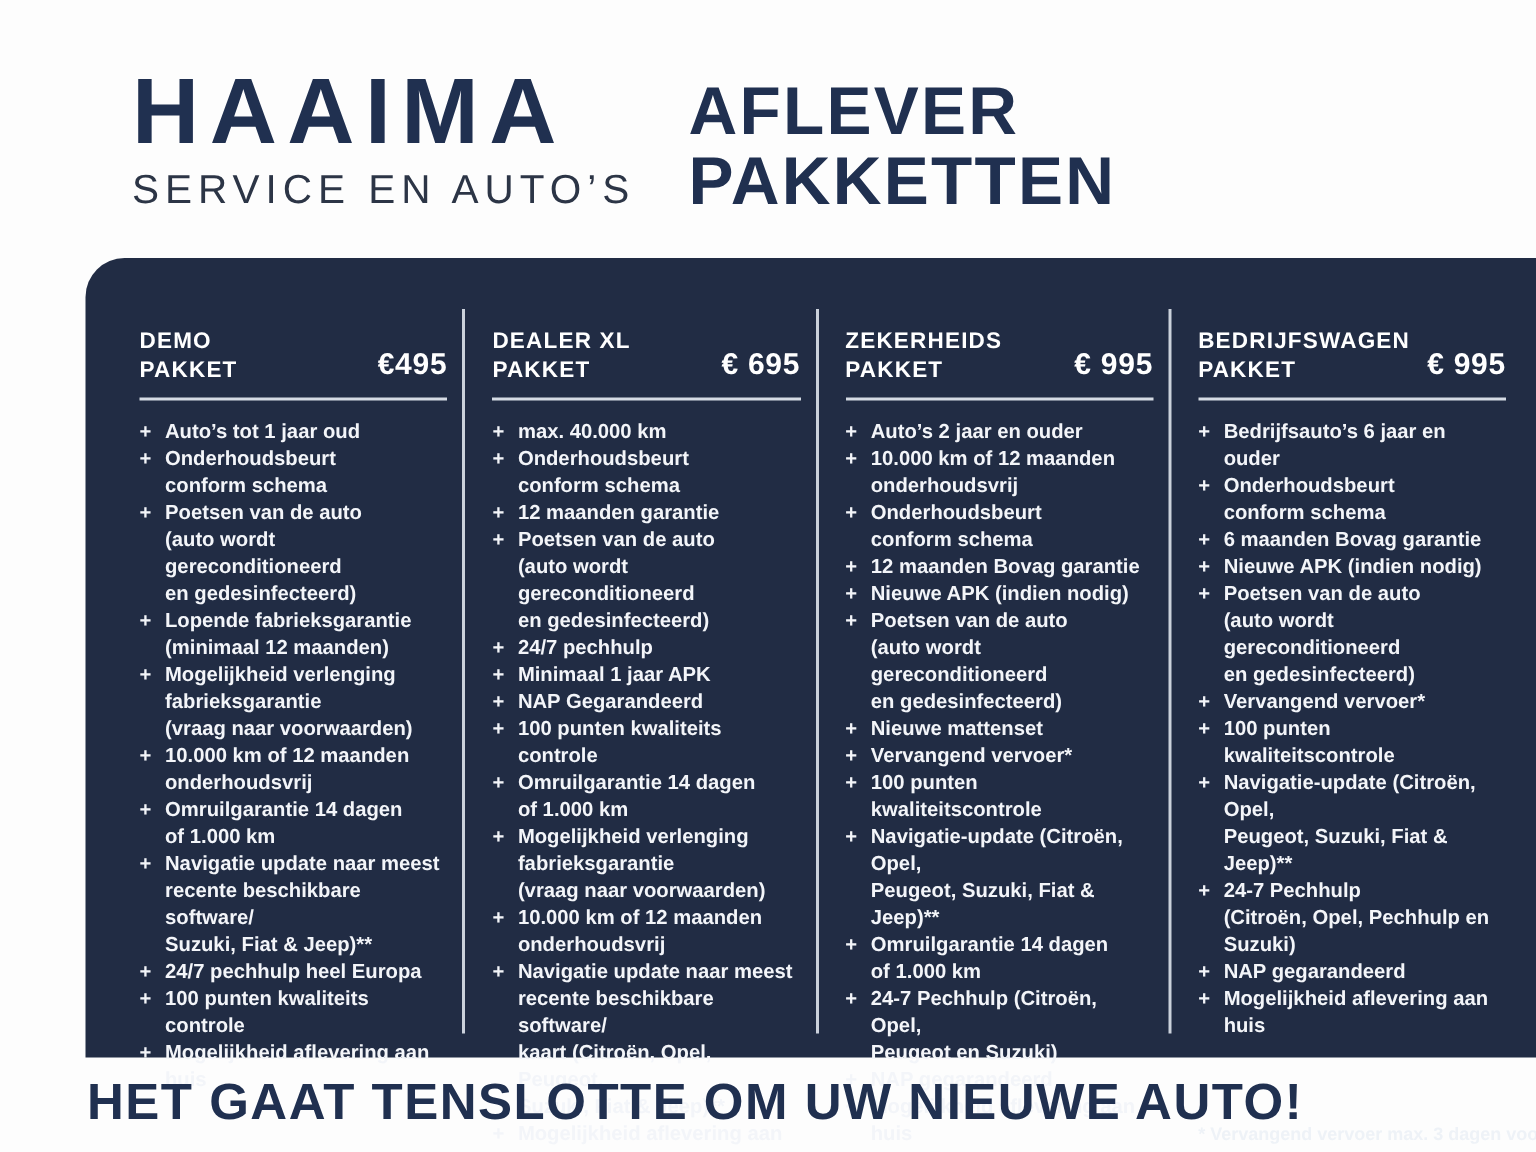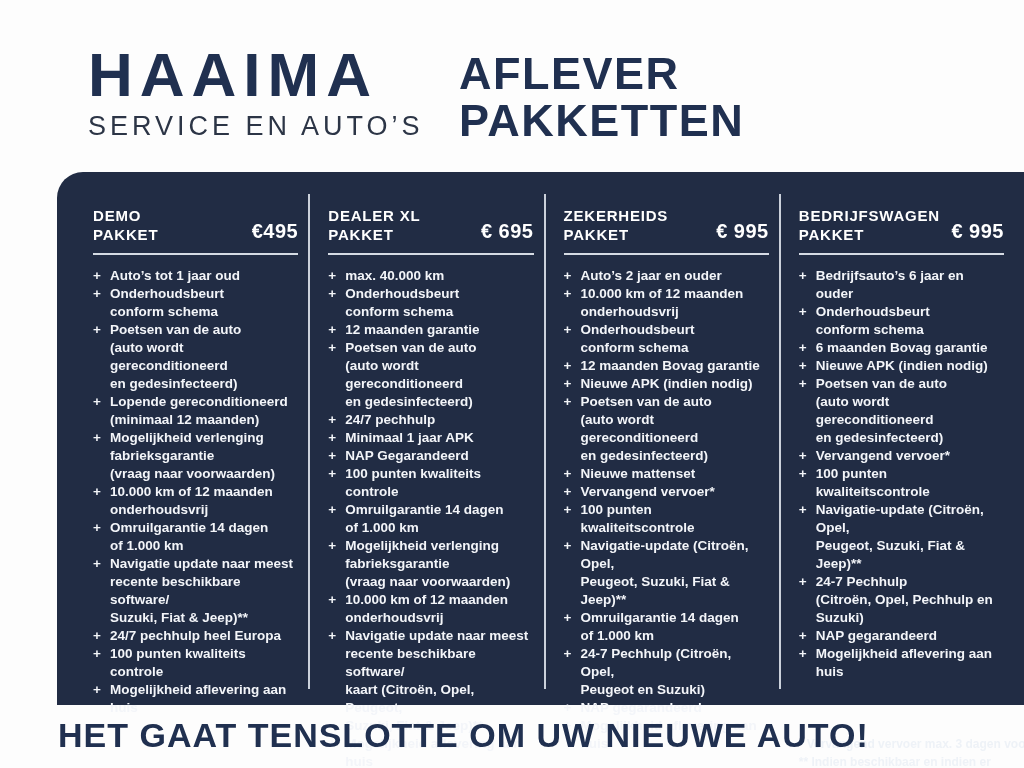--- a/index.html
+++ b/index.html
@@ -30,21 +30,21 @@
     color:var(--navy);line-height:47px;white-space:nowrap;
   }
   
   .panel{
     position:absolute;left:57px;top:172px;right:0;height:533px;
     background:var(--panel);
     border-radius:26px 0 0 0;
   }
   .columns{
     display:flex;height:100%;box-sizing:border-box;
-    padding:22px 10px 16px 34px;
+    padding:34px 10px 16px 34px;
   }
   .column{
     flex:1 1 0;box-sizing:border-box;
     padding:0 10px 0 18px;
     display:flex;flex-direction:column;min-width:0;
   }
   .column:first-child{padding-left:2px;}
   .column + .column{border-left:2px solid var(--divider);}
   .col-header{
     display:flex;justify-content:space-between;align-items:flex-end;
@@ -112,21 +112,21 @@
             <span class="plus">+</span>
             <div class="item-text">
               <div class="item-line">Poetsen van de auto</div>
               <div class="item-line">(auto wordt gereconditioneerd</div>
               <div class="item-line">en gedesinfecteerd)</div>
             </div>
           </div>
           <div class="item">
             <span class="plus">+</span>
             <div class="item-text">
-              <div class="item-line">Lopende gereconditioneerd</div>
+              <div class="item-line">Lopende fabrieksgarantie</div>
               <div class="item-line">(minimaal 12 maanden)</div>
             </div>
           </div>
           <div class="item">
             <span class="plus">+</span>
             <div class="item-text">
               <div class="item-line">Mogelijkheid verlenging</div>
               <div class="item-line">fabrieksgarantie</div>
               <div class="item-line">(vraag naar voorwaarden)</div>
             </div>

